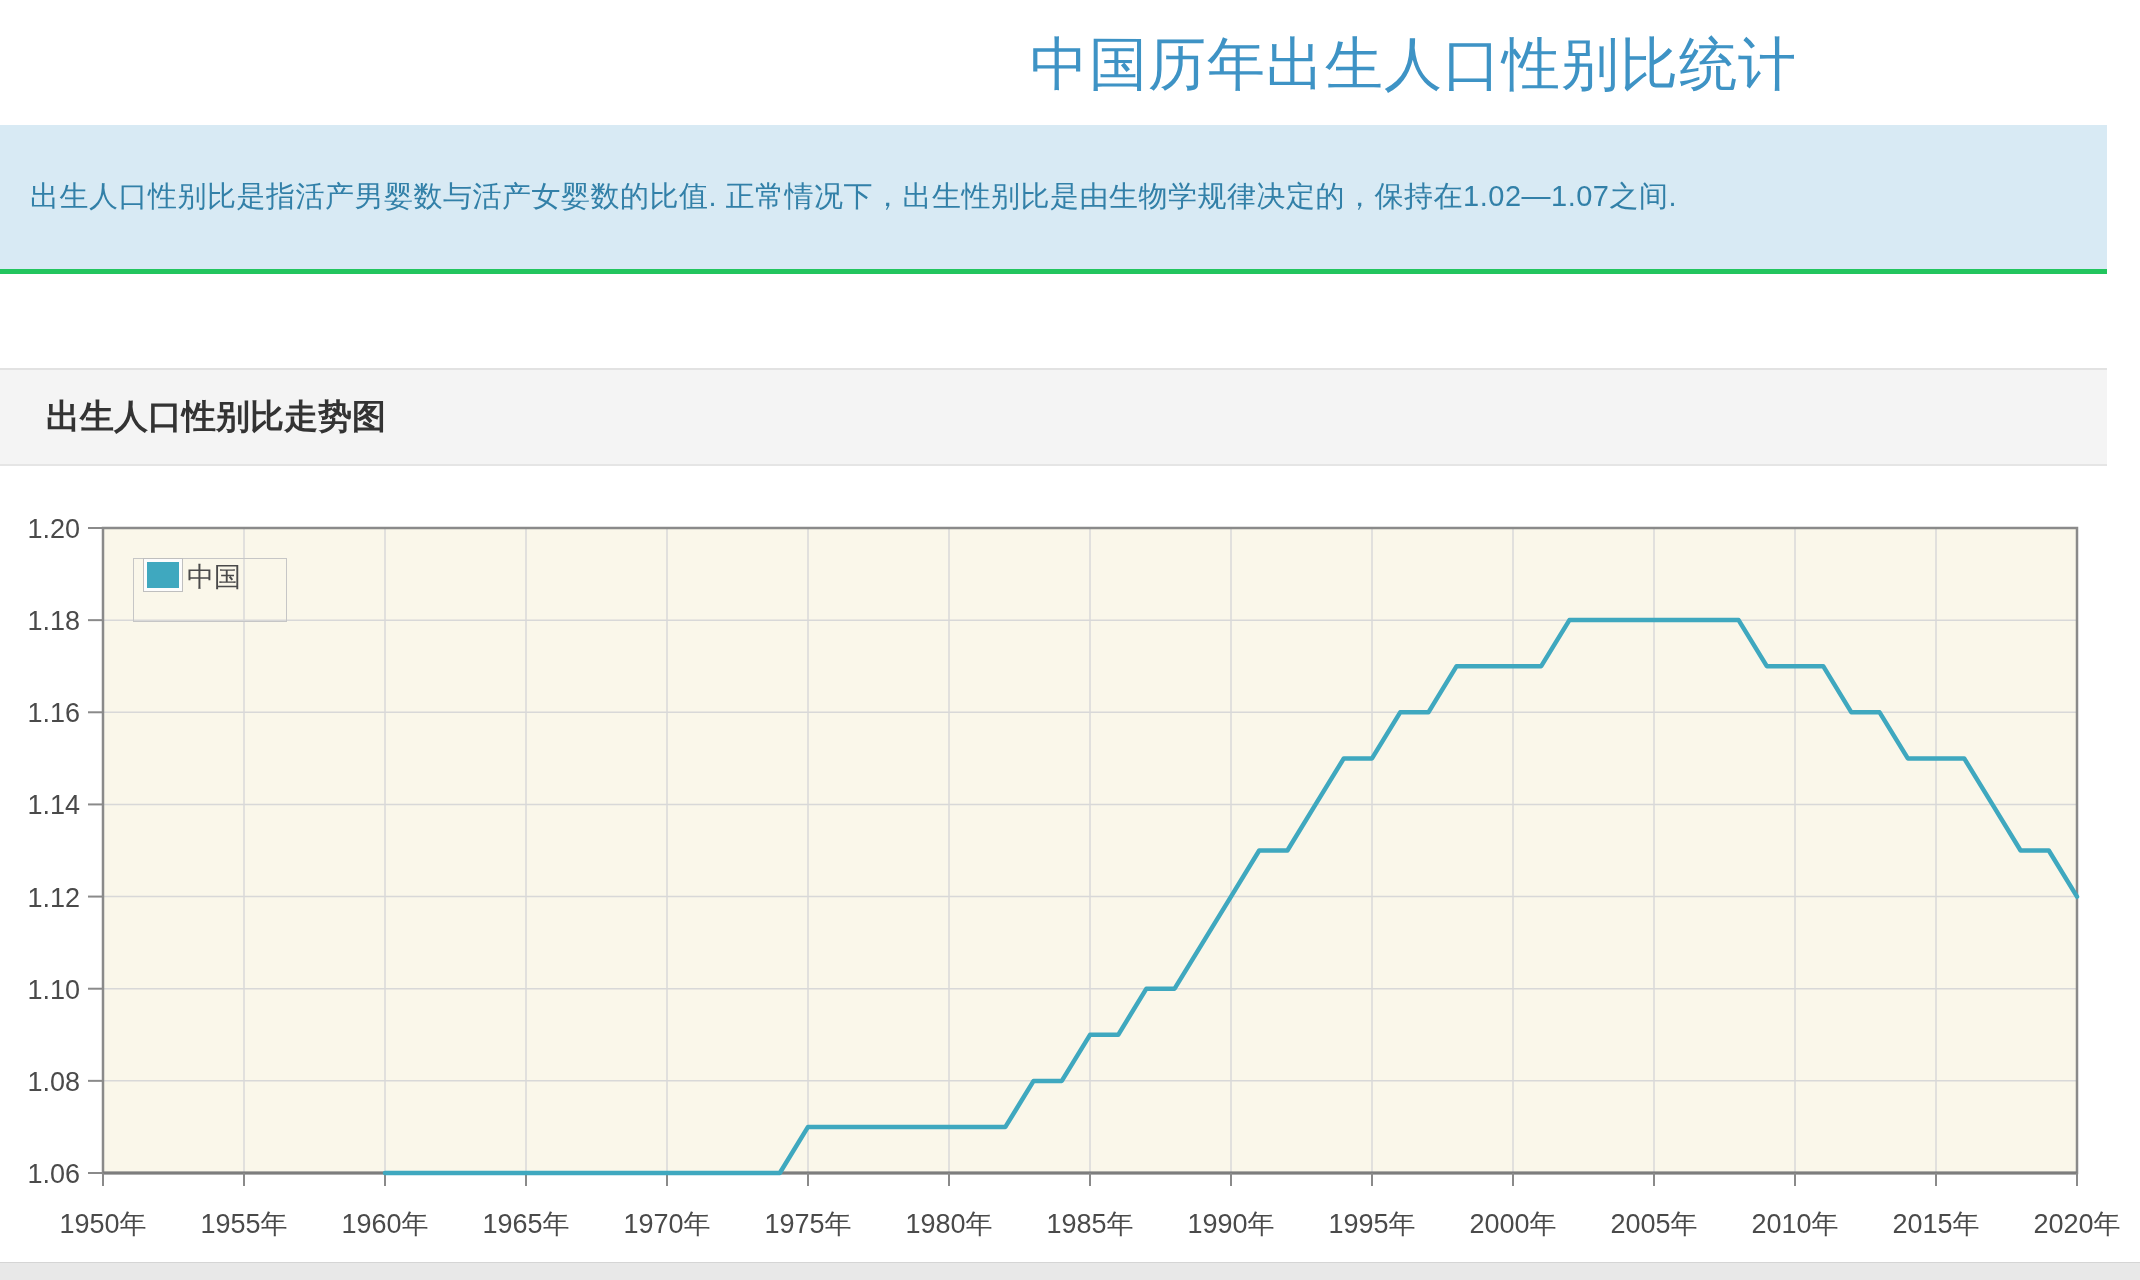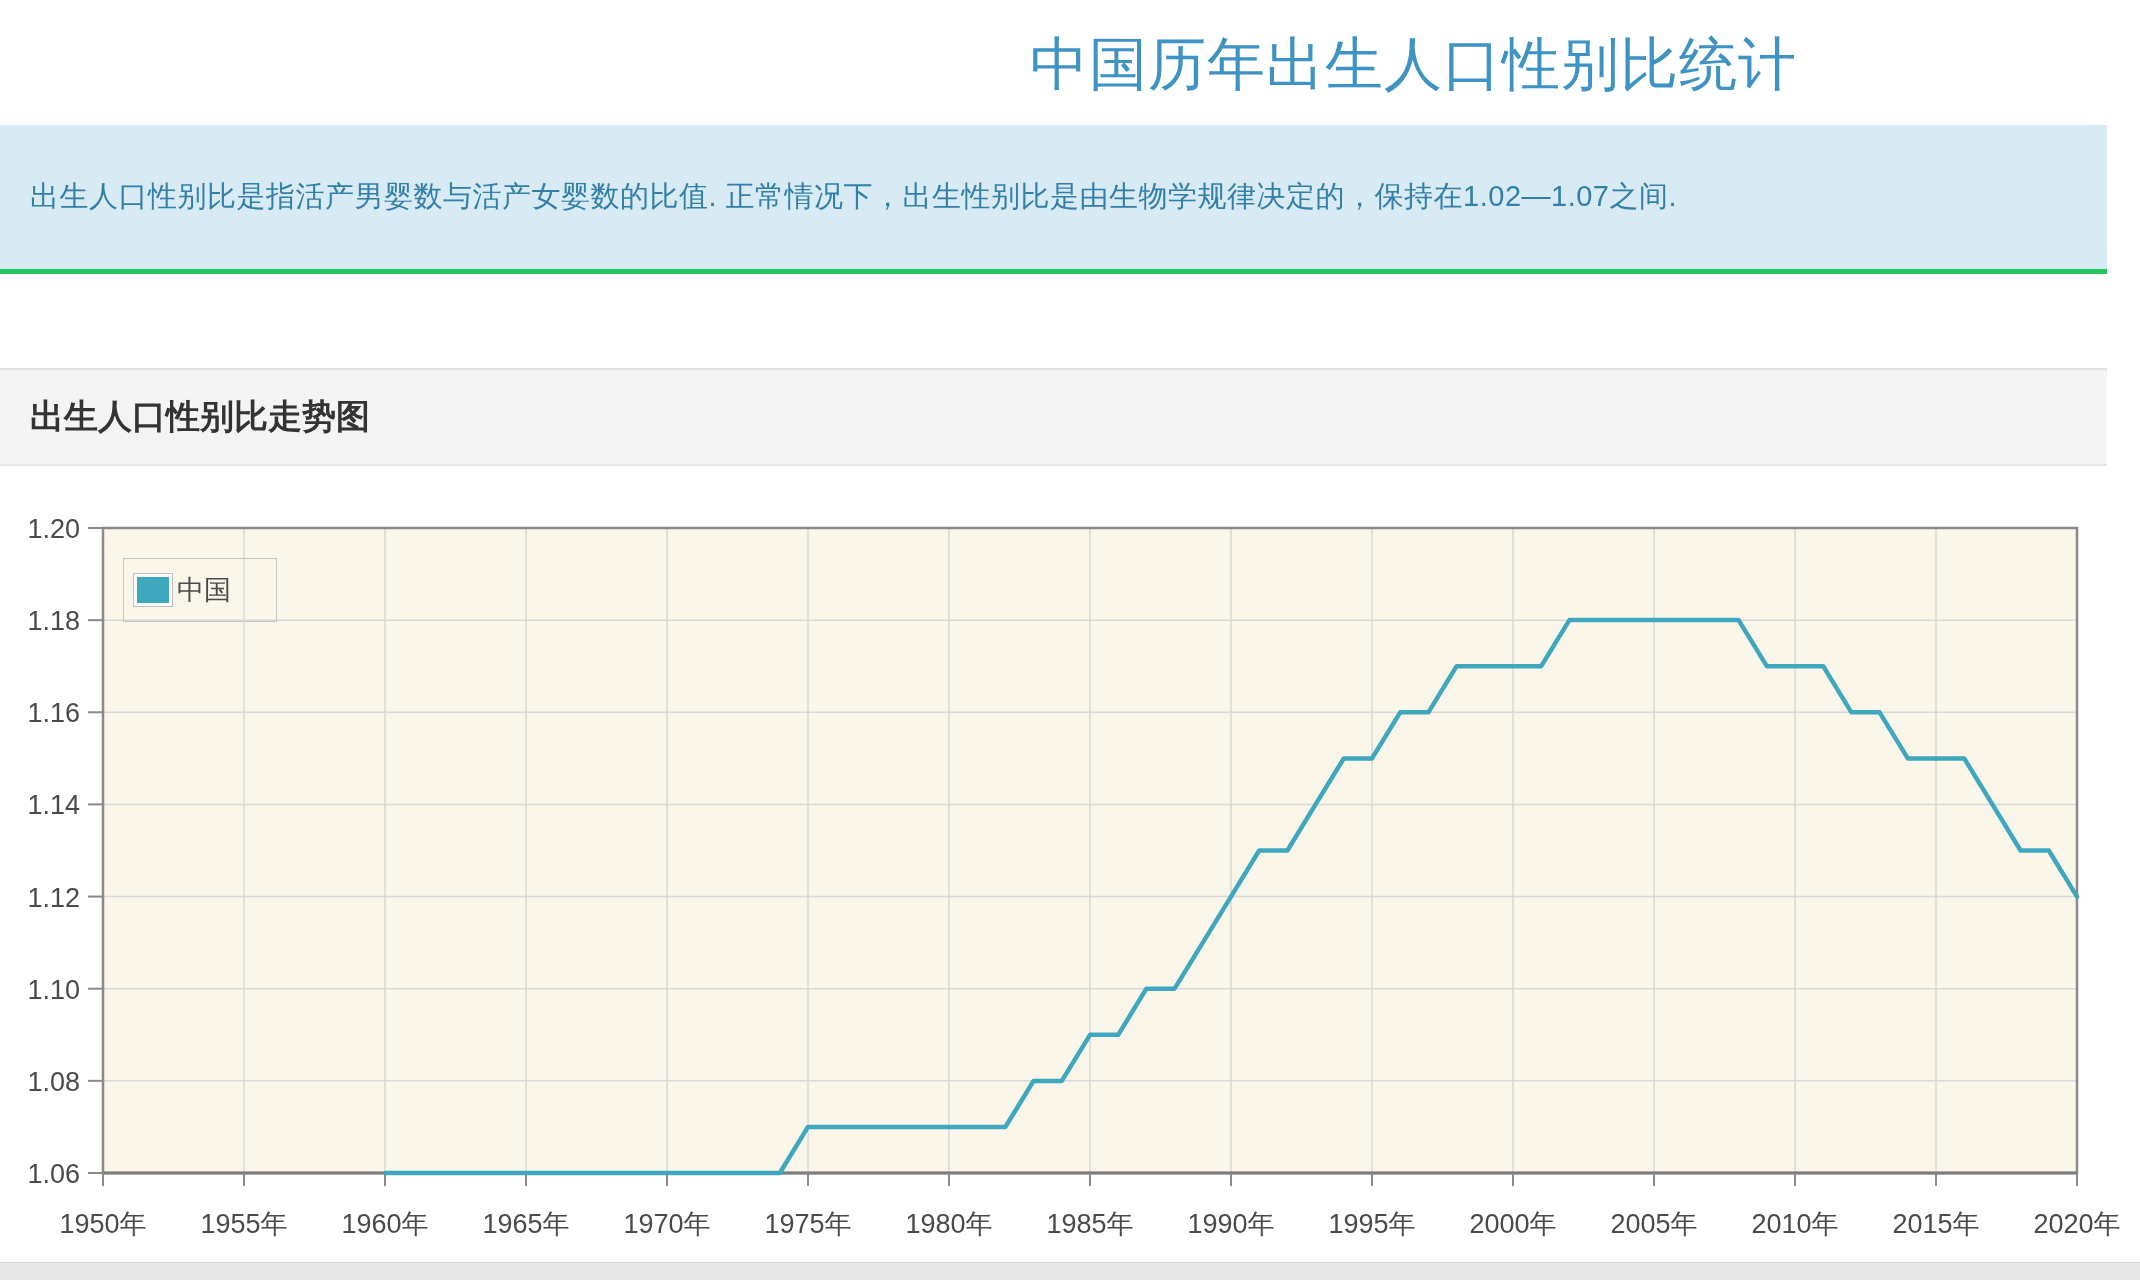--- a/index.html
+++ b/index.html
@@ -6,24 +6,24 @@
   body{width:2140px;height:1280px;position:relative;overflow:hidden;
        font-family:"Liberation Sans","DejaVu Sans",sans-serif;}
   .abs{position:absolute;}
   .page-title{left:1030px;top:26px;font-size:58px;color:#3e93c5;letter-spacing:1px;white-space:nowrap;}
   .info-banner{left:0;top:125px;width:2107px;height:144px;background:#d8eaf4;
                border-bottom:5px solid #22c55e;display:flex;align-items:center;}
   .info-banner span{margin-left:30px;font-size:29px;color:#3280a8;letter-spacing:0.5px;}
   .section-bar{left:0;top:368px;width:2107px;height:94px;background:#f4f4f4;
                border-top:2px solid #e2e2e2;border-bottom:2px solid #e5e5e5;
                display:flex;align-items:center;}
-  .section-bar span{margin-left:30px;font-size:34px;font-weight:bold;color:#333333;}
+  .section-bar span{margin-left:46px;font-size:34px;font-weight:bold;color:#333333;}
   #chart-svg{left:0;top:0;width:2140px;height:1280px;}
-  .legend-box{left:123px;top:558px;width:152px;height:62px;border:1px solid #c6c6c6;
-              display:flex;align-items:center;}
+  .legend-box{left:133px;top:558px;width:152px;height:62px;border:1px solid #c6c6c6;
+              display:flex;}
   .legend-swatch{display:inline-block;width:32px;height:26px;background:#3fa8bf;
                  border:3px solid #fcfcfc;box-shadow:0 0 0 1px #bfbfbf;margin-left:10px;}
   .legend-label{font-size:27px;color:#4a4a4a;margin-left:5px;}
   .bottom-bar{left:0;top:1262px;width:2140px;height:18px;background:#e8e8e8;border-top:1px solid #d5d5d5;}
   svg text{font-family:"Liberation Sans","DejaVu Sans",sans-serif;font-size:27px;fill:#4a4a4a;}
 </style>
 </head>
 <body>
 
 <div class="abs page-title">中国历年出生人口性别比统计</div>

